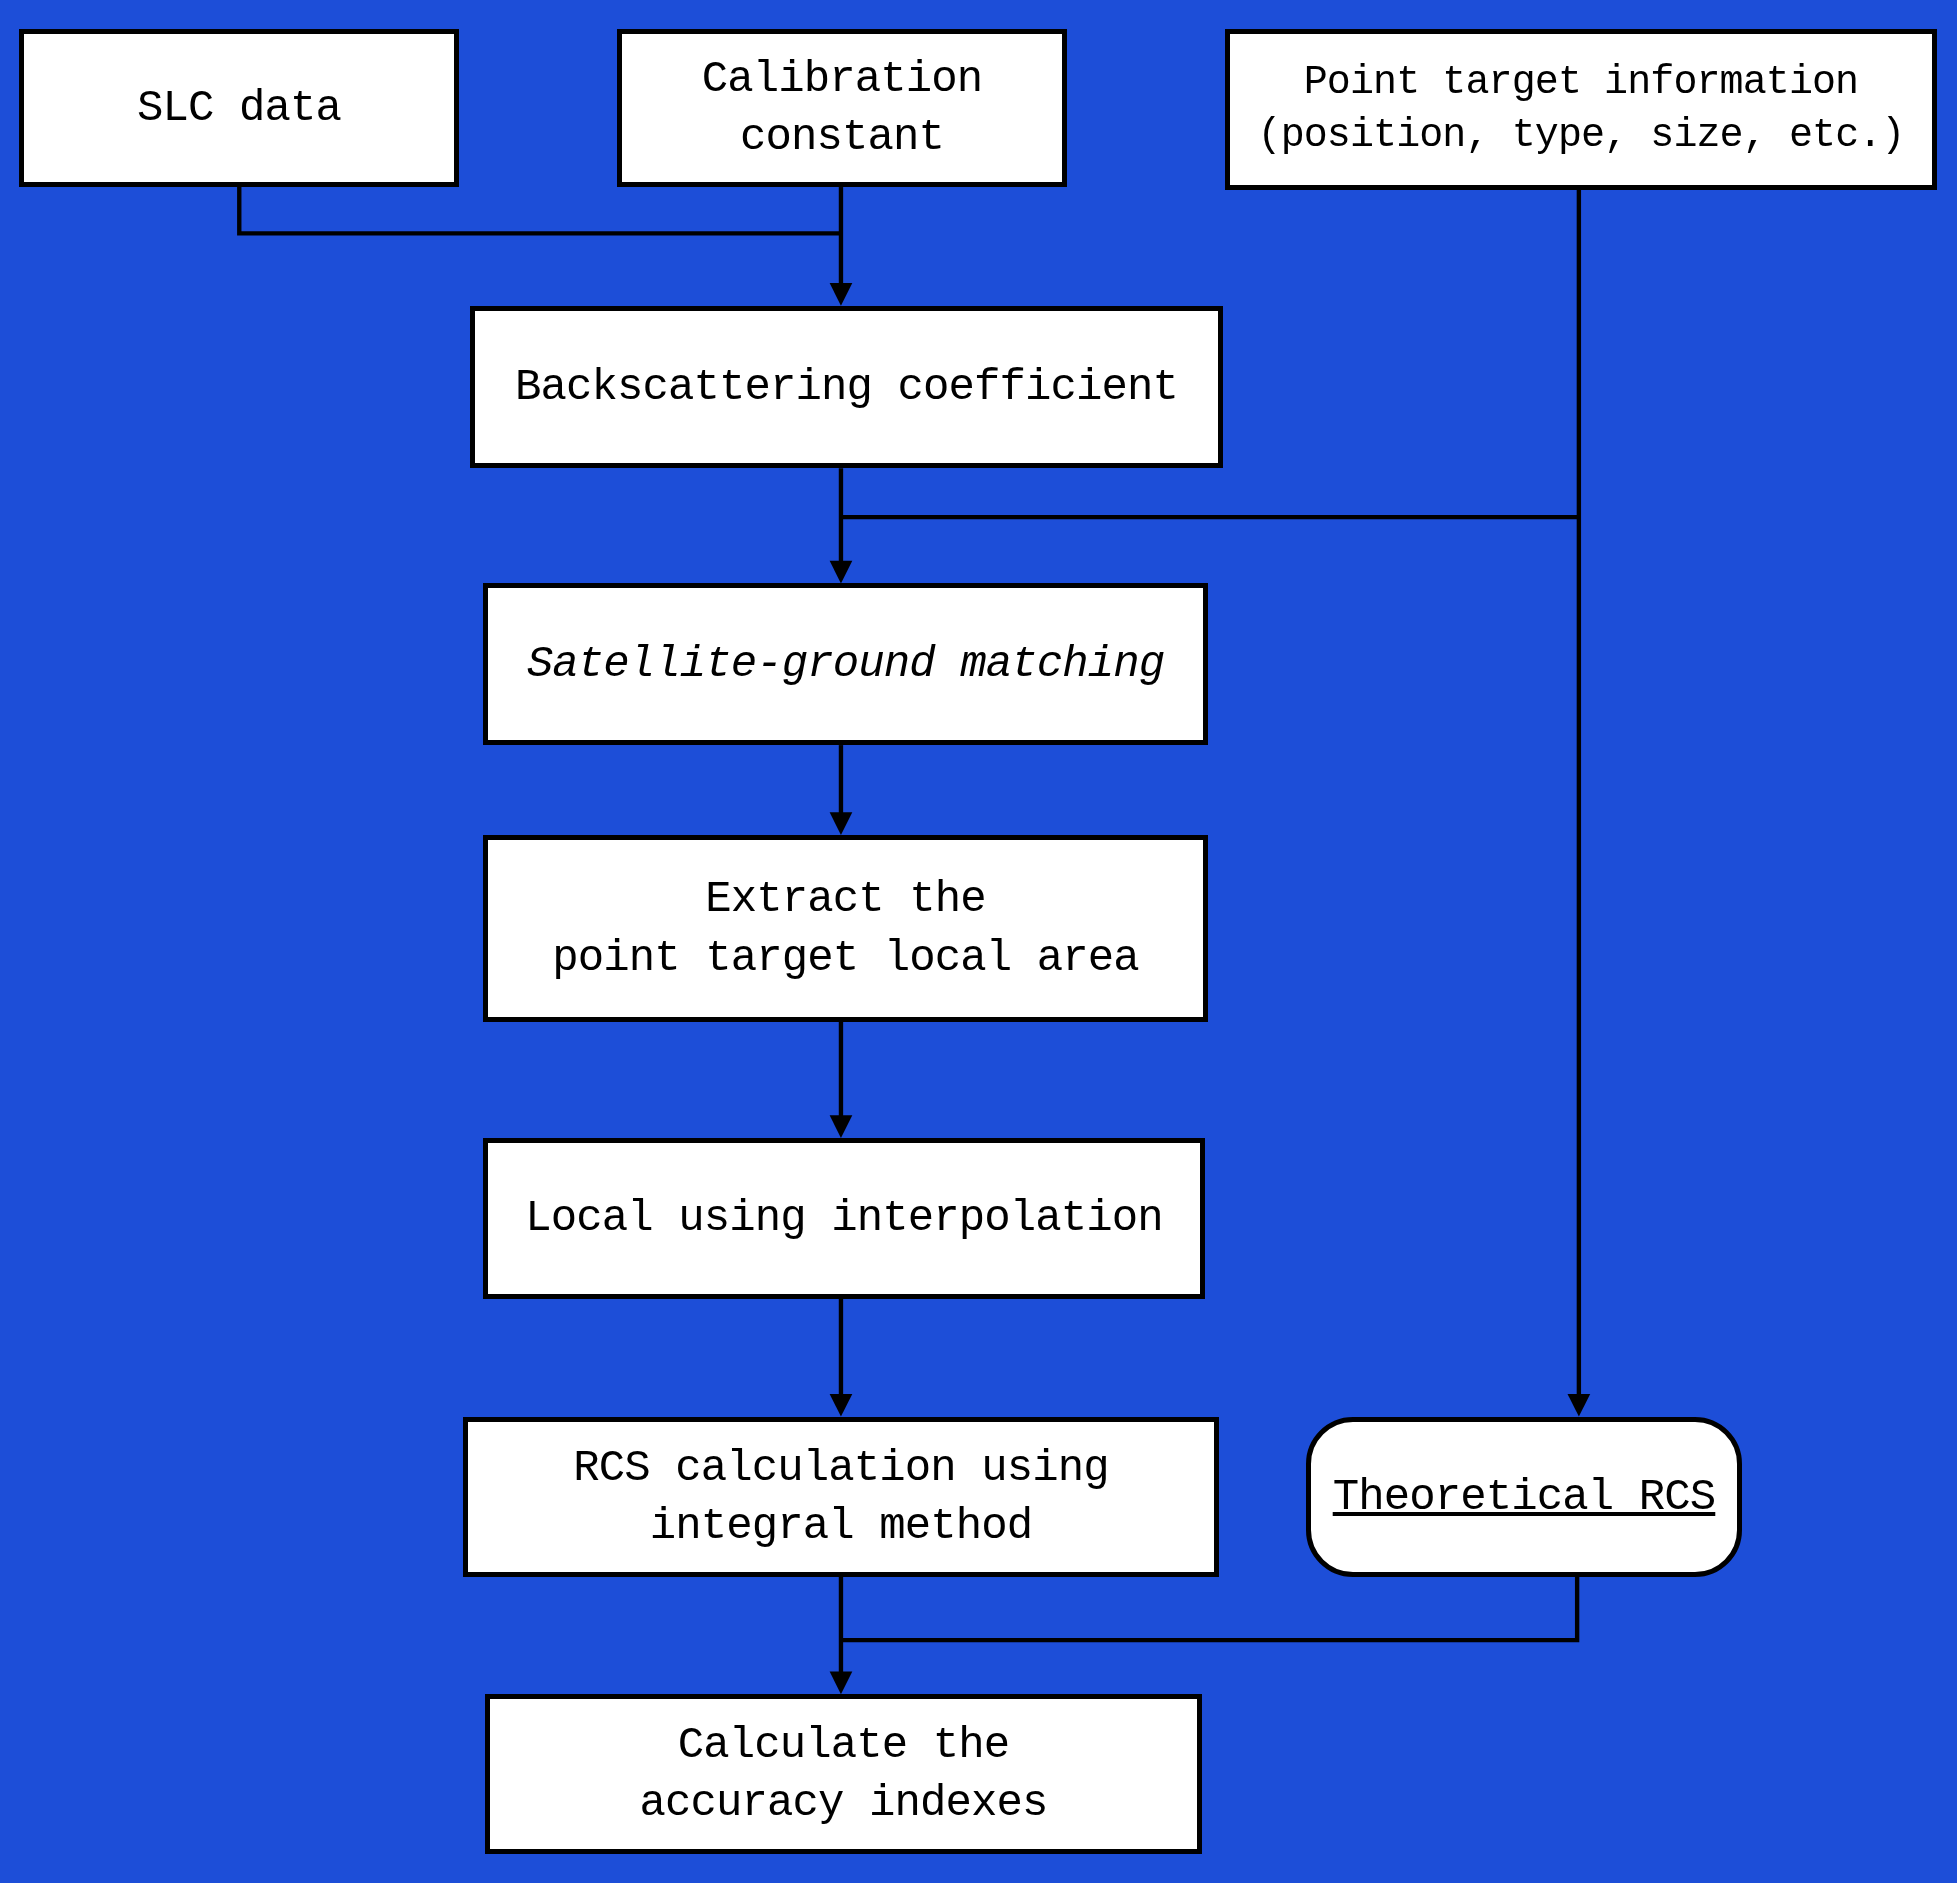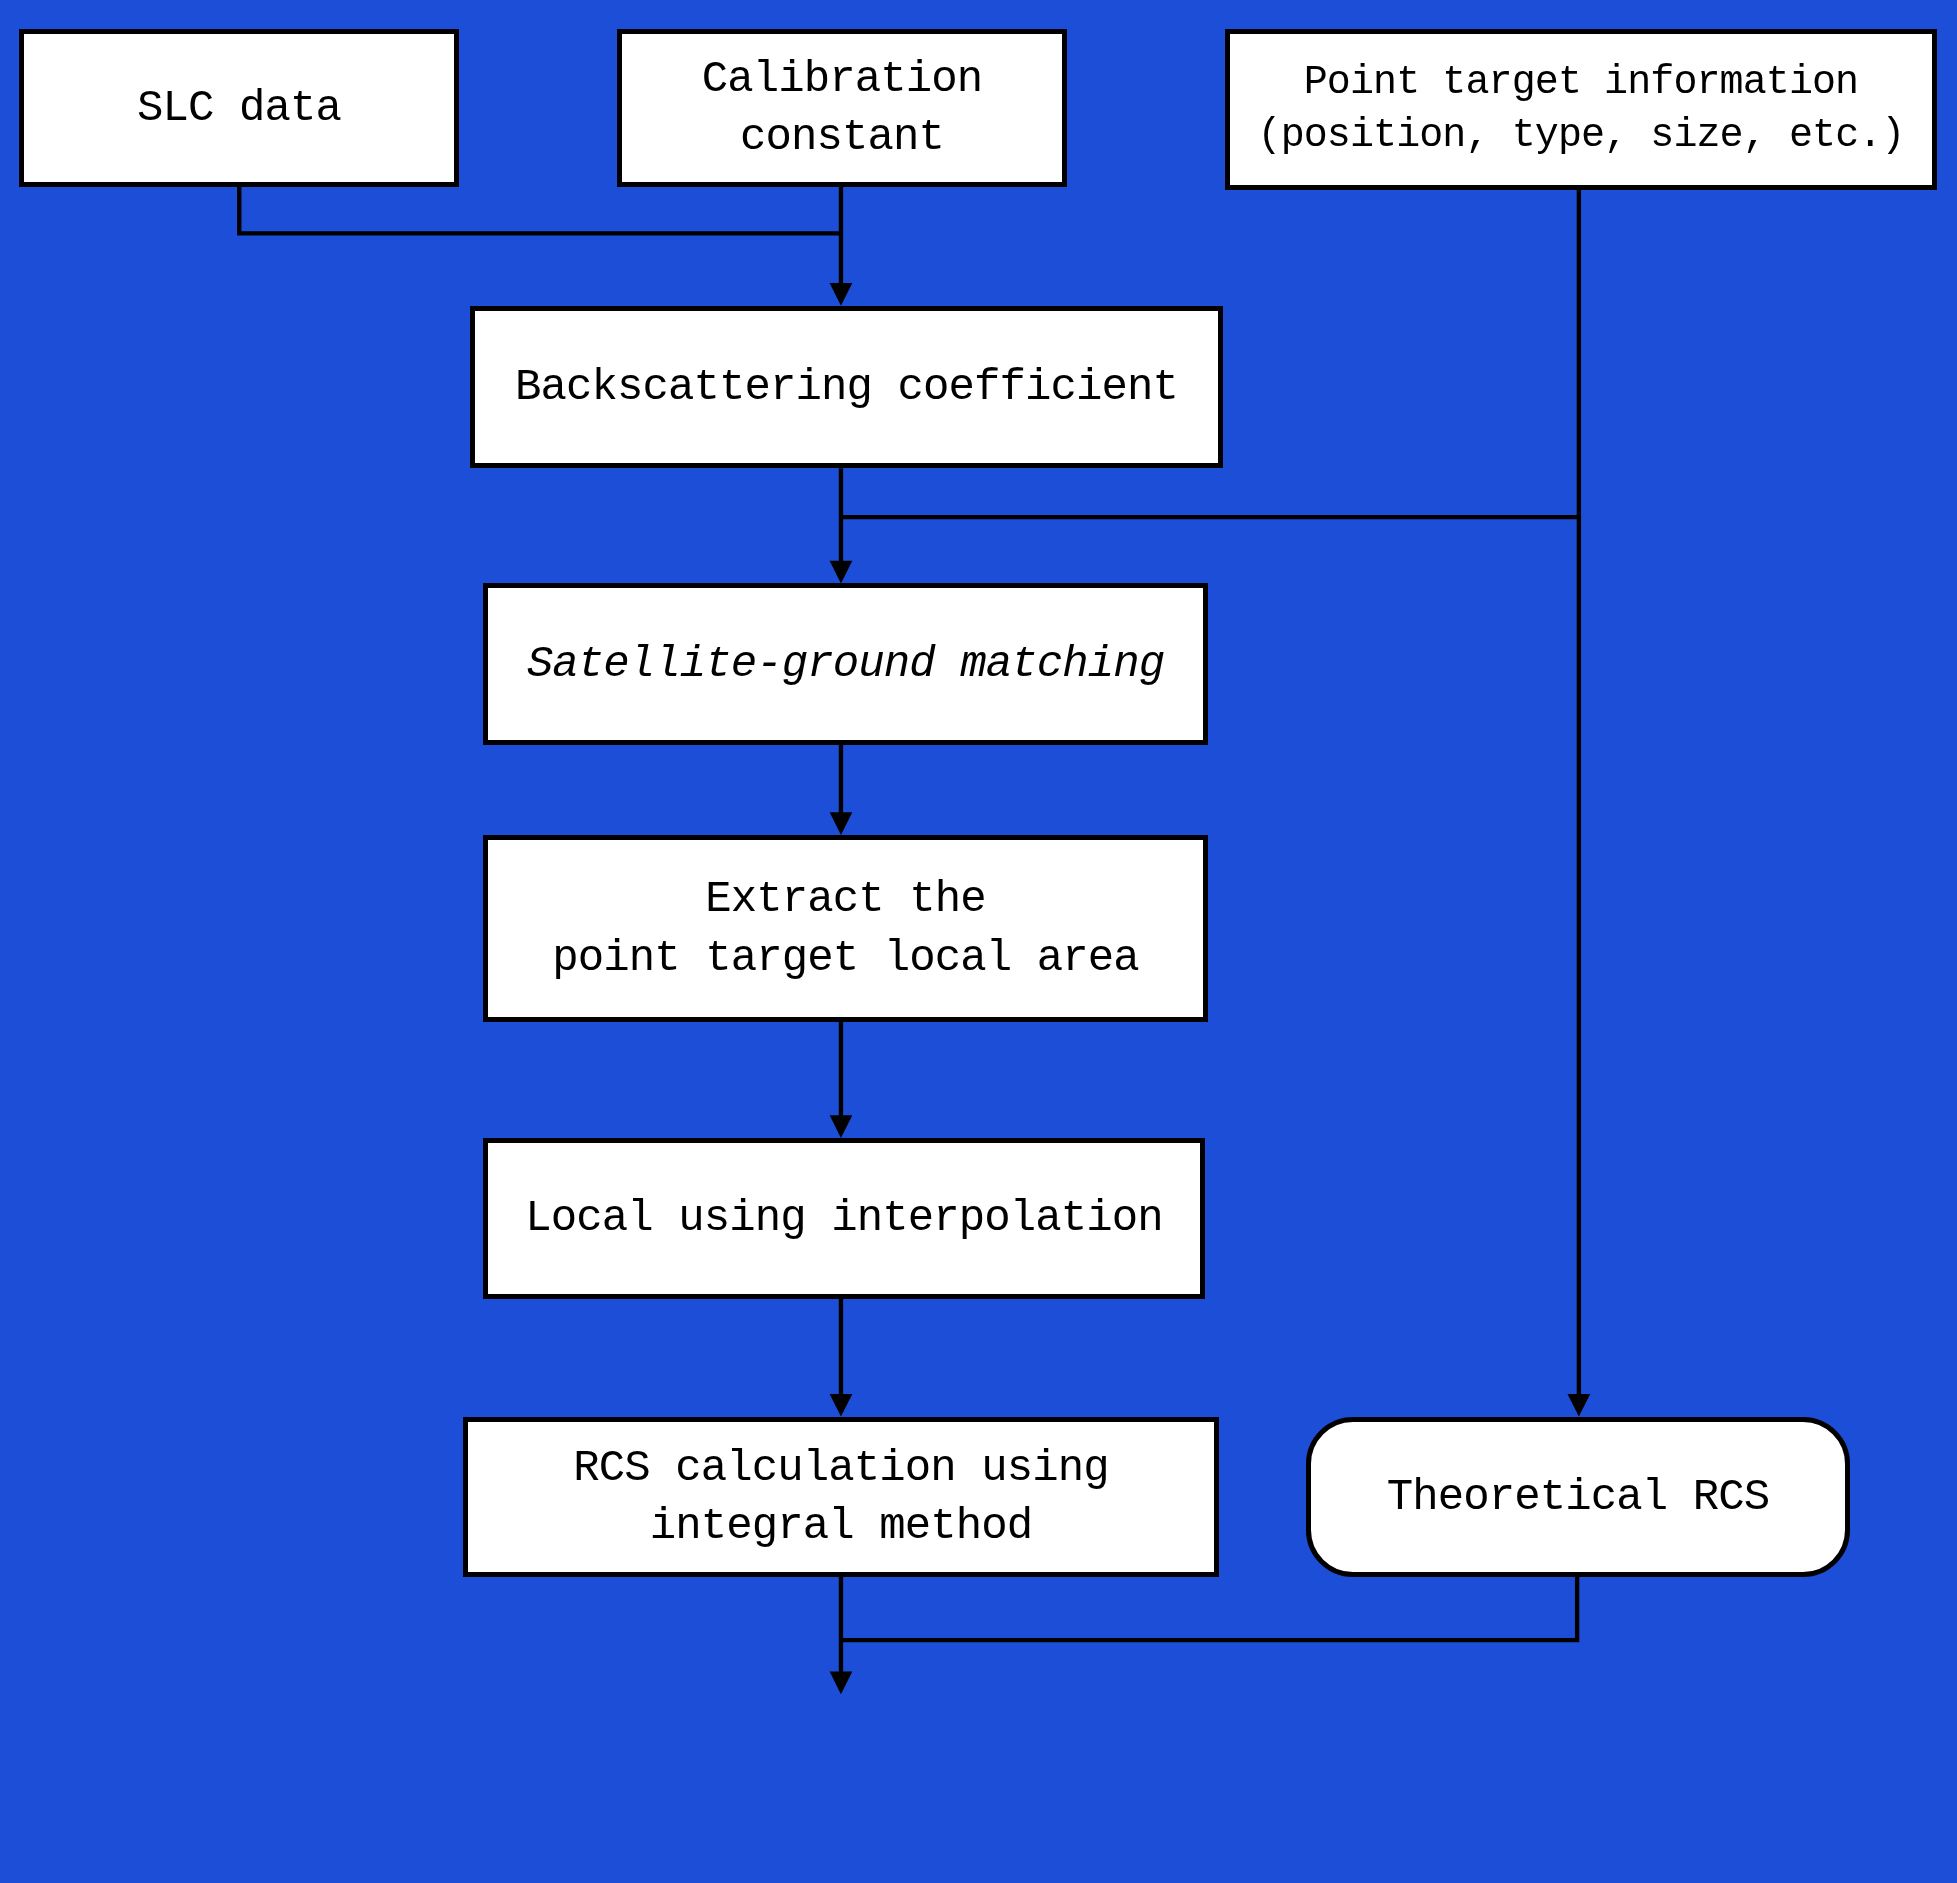--- a/index.html
+++ b/index.html
@@ -107,19 +107,23 @@
 
   <div class="node" style="left:483px; top:1138px; width:722px; height:161px;">
     <span class="label">Local using interpolation</span>
   </div>
 
   <div class="node" style="left:463px; top:1417px; width:756px; height:160px;">
     <span class="label">RCS calculation using
 integral method</span>
   </div>
 
-  <div class="node rounded" style="left:1306px; top:1417px; width:544px; height:160px;">
+  <div class="node rounded" style="left:1306px; top:1417px; width:436px; height:160px;text-decoration:underline;">
     <span class="label">Theoretical RCS</span>
   </div>
 
+  <div class="node" style="left:485px; top:1694px; width:717px; height:160px;">
+    <span class="label">Calculate the
+accuracy indexes</span>
+  </div>
 
 </div>
 
 
 </body></html>

